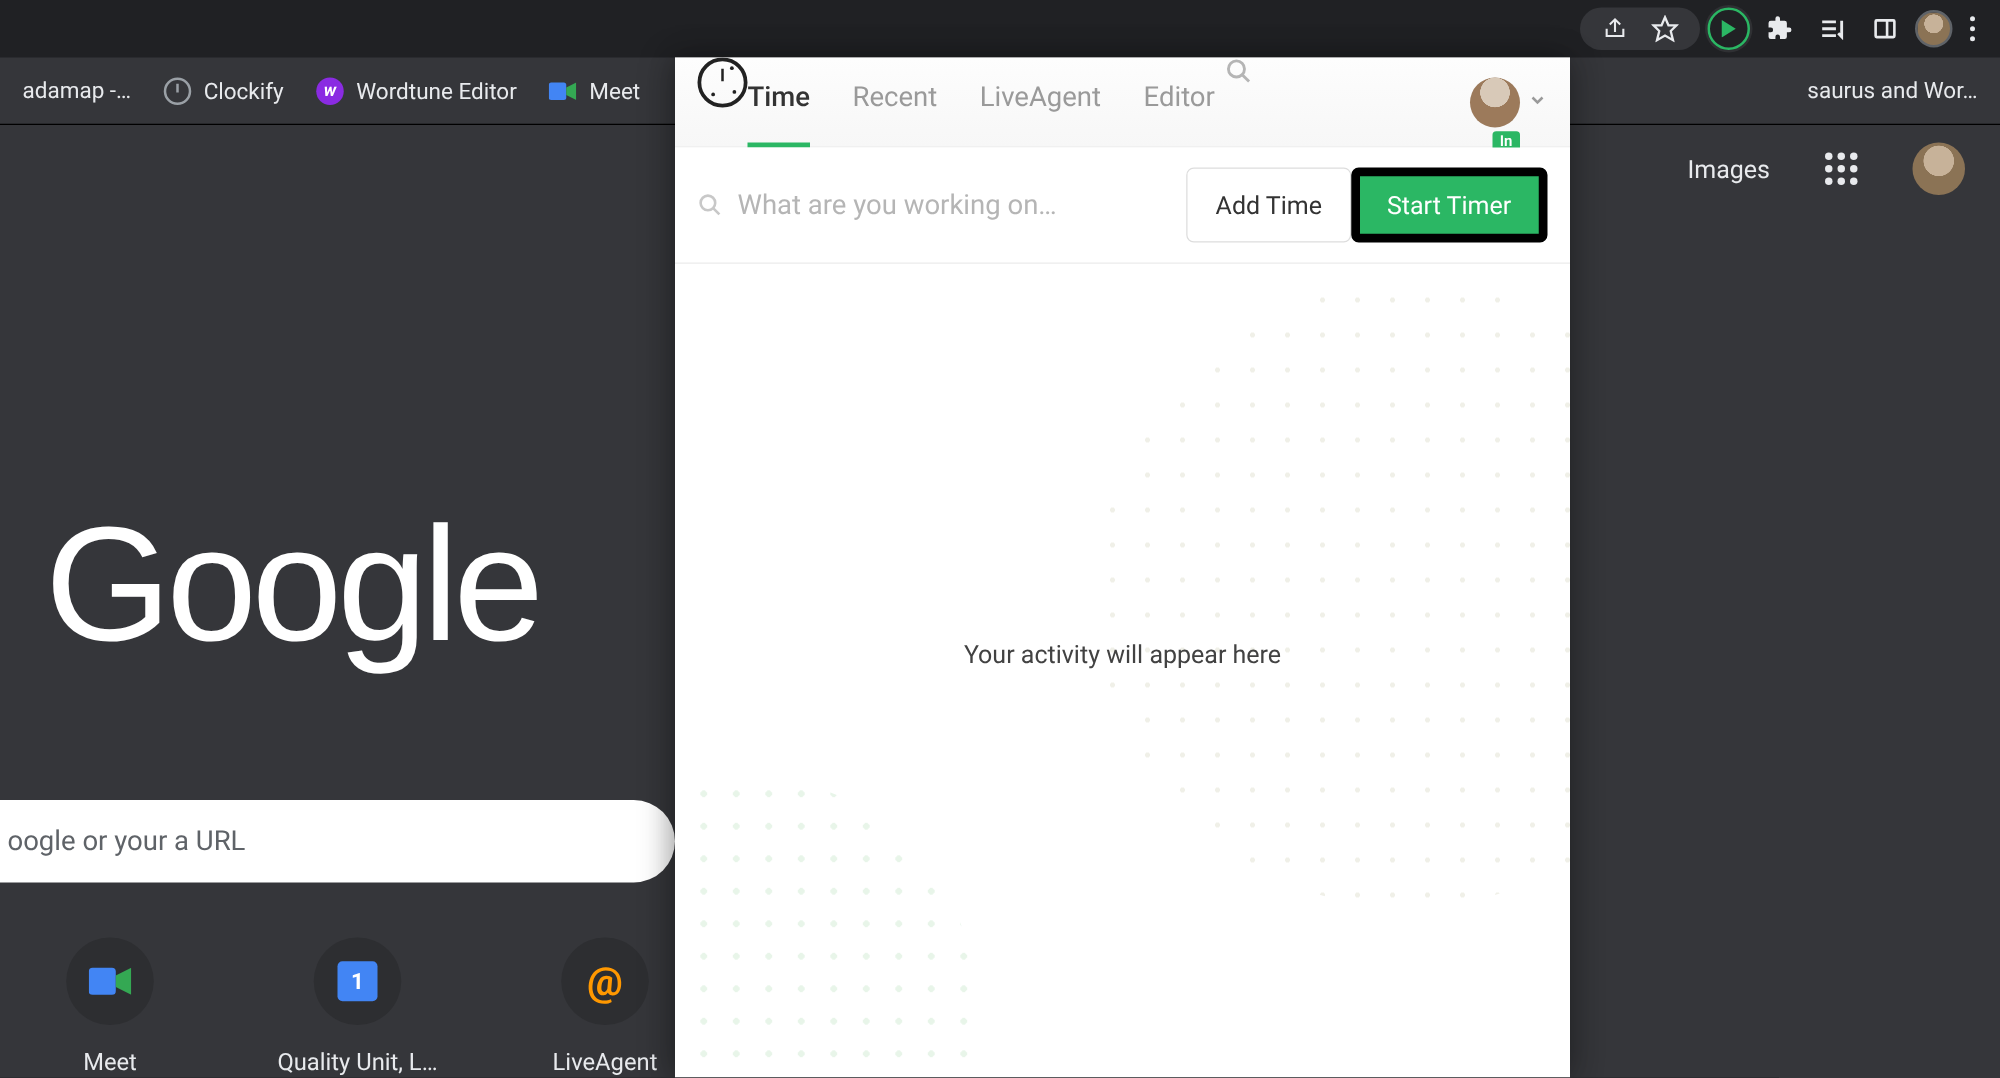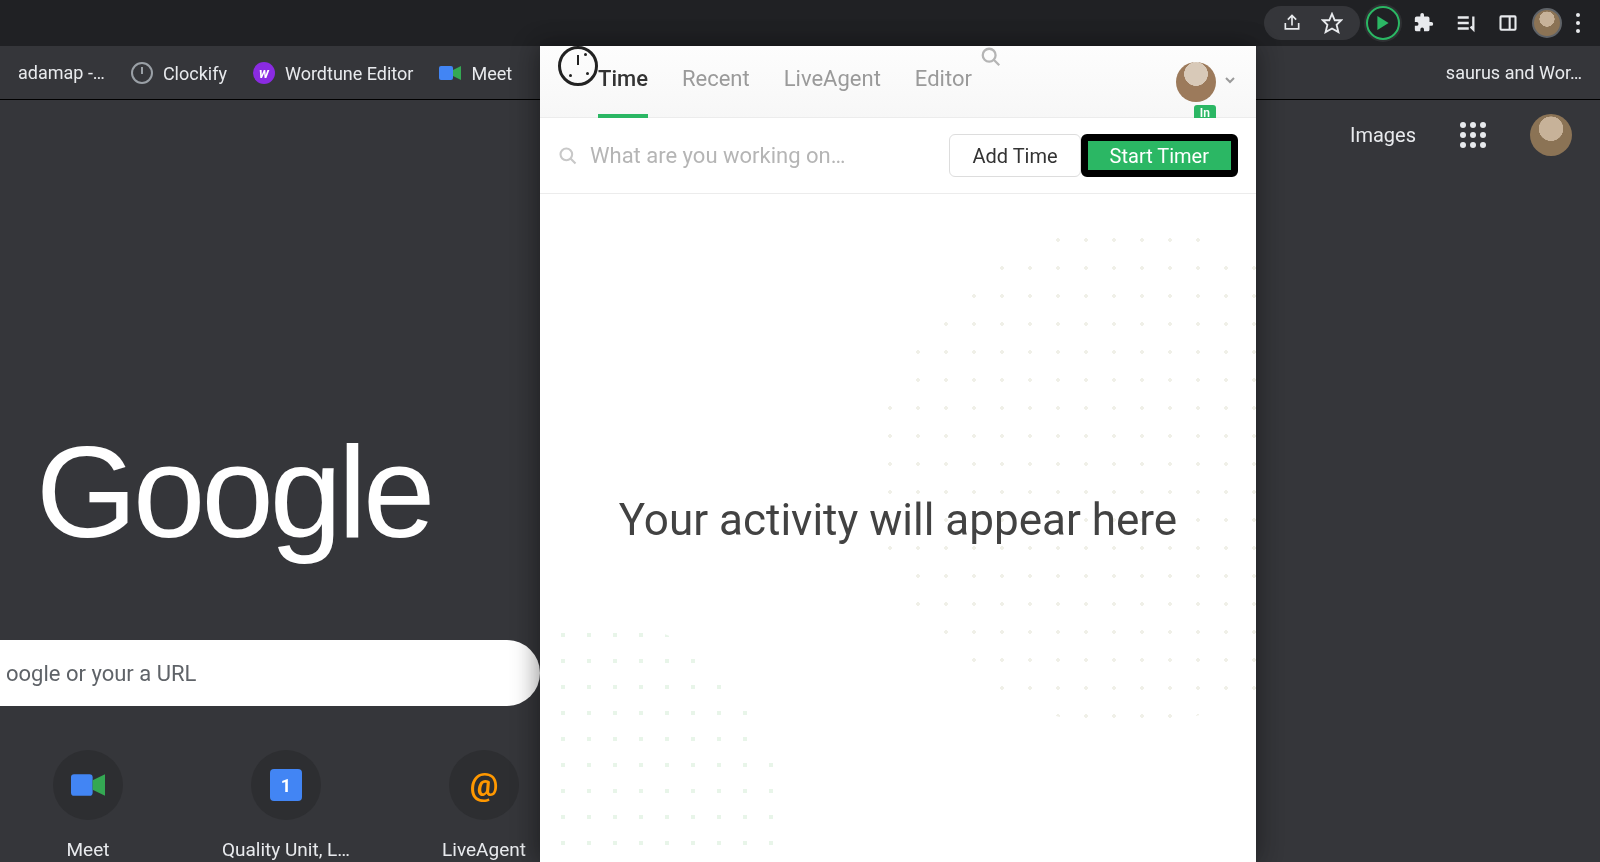--- a/index.html
+++ b/index.html
@@ -105,21 +105,21 @@
     gap: 44px;
     color:#e8eaed;
     font-size: 20px;
   }
   .apps-grid { display:grid; grid-template-columns: repeat(3, 6px); grid-template-rows: repeat(3,6px); gap:4px;}
   .apps-grid span{width:6px;height:6px;background:#e8eaed;border-radius:50%;}
   .ntp-avatar{width:42px;height:42px;border-radius:50%;background: radial-gradient(circle at 50% 35%, #c7b299 0 35%, #8b7355 36% 100%);}
   .google-logo {
     position:absolute;
     left: 36px;
-    top: 317px;
+    top: 292px;
     color: white;
     font-size: 130px;
     font-weight: 500;
     font-family: "Product Sans", Arial, sans-serif;
     letter-spacing: -4px;
   }
   .search-box {
     position:absolute;
     left:0; top: 540px;
     width: 540px;
@@ -223,40 +223,40 @@
   }
   .work-input{
     flex:1;
     display:flex;
     align-items:center;
     gap:12px;
     color:#b5b5b5;
     font-size:22px;
   }
   .btn{
-    height:43px;
+    height:60px;
     padding: 0 22px;
     border-radius:6px;
     font-size:20px;
     display:flex;align-items:center;justify-content:center;
     cursor:pointer;
   }
   .btn-outline{border:1px solid #ddd;background:#fff;color:#333;}
   .btn-primary{background:#2bb764;color:#fff;border:7px solid #000000;}
 
   .empty-state{
     position:relative;
     z-index:1;
     flex:1;
     display:flex;
     flex-direction:column;
     align-items:center;
     padding-top: 300px;
   }
-  .empty-title{font-size:44px;color:#424242;margin-bottom:34px;}
+  .empty-title{font-size:20px;color:#424242;margin-bottom:34px;}
   .empty-sub{font-size:22px;color:#9a9a9a;text-align:center;line-height:1.6;max-width:420px;}
 </style>
 </head>
 <body>
 
 <div class="chrome-toolbar">
   <div class="omnibox-actions">
     <div class="toolbar-icon">
       <svg width="20" height="20" viewBox="0 0 24 24" fill="none" stroke="#e8eaed" stroke-width="2">
           <path d="M4 12v7h16v-7M12 3v12M7 8l5-5 5 5"></path>

